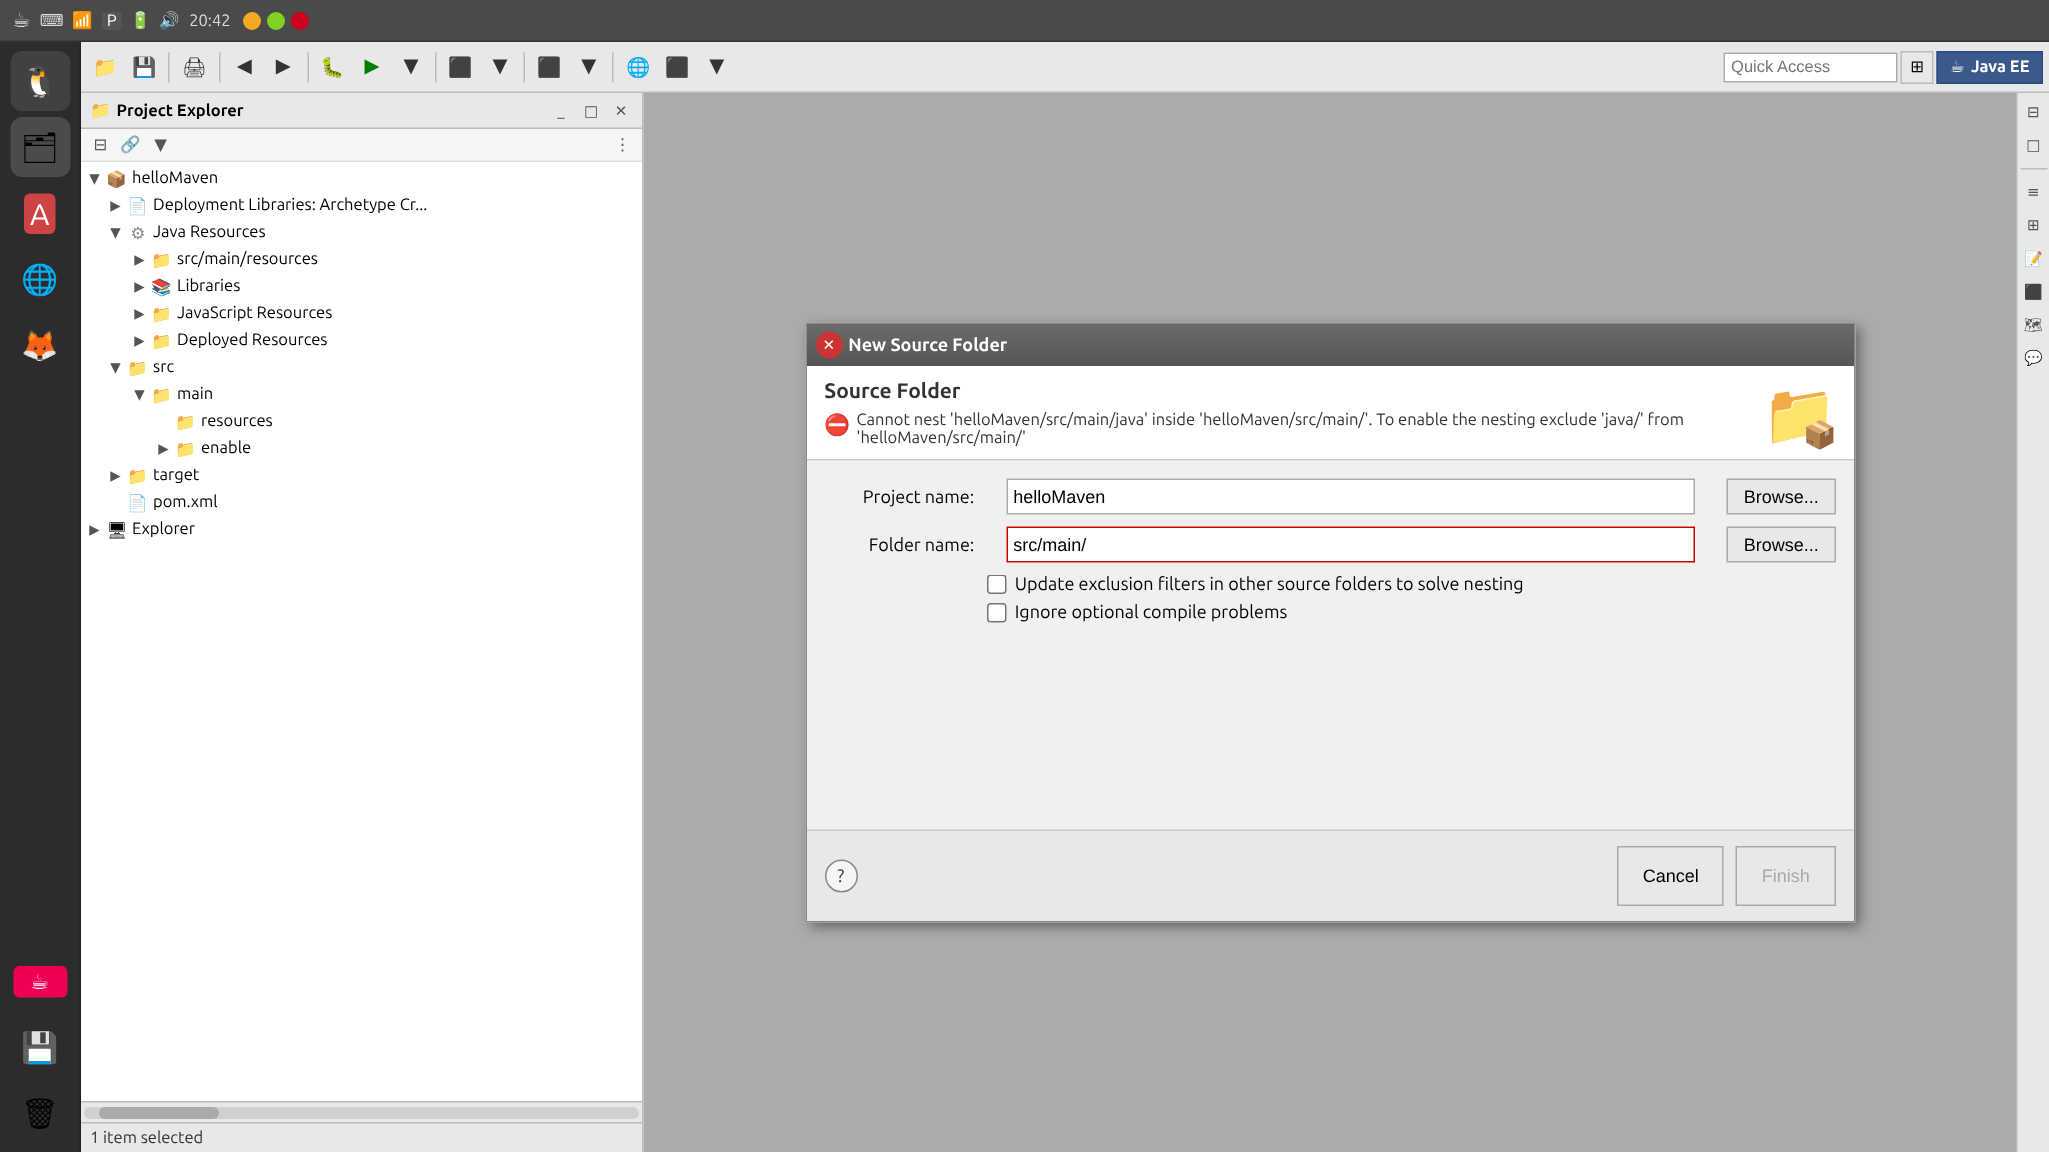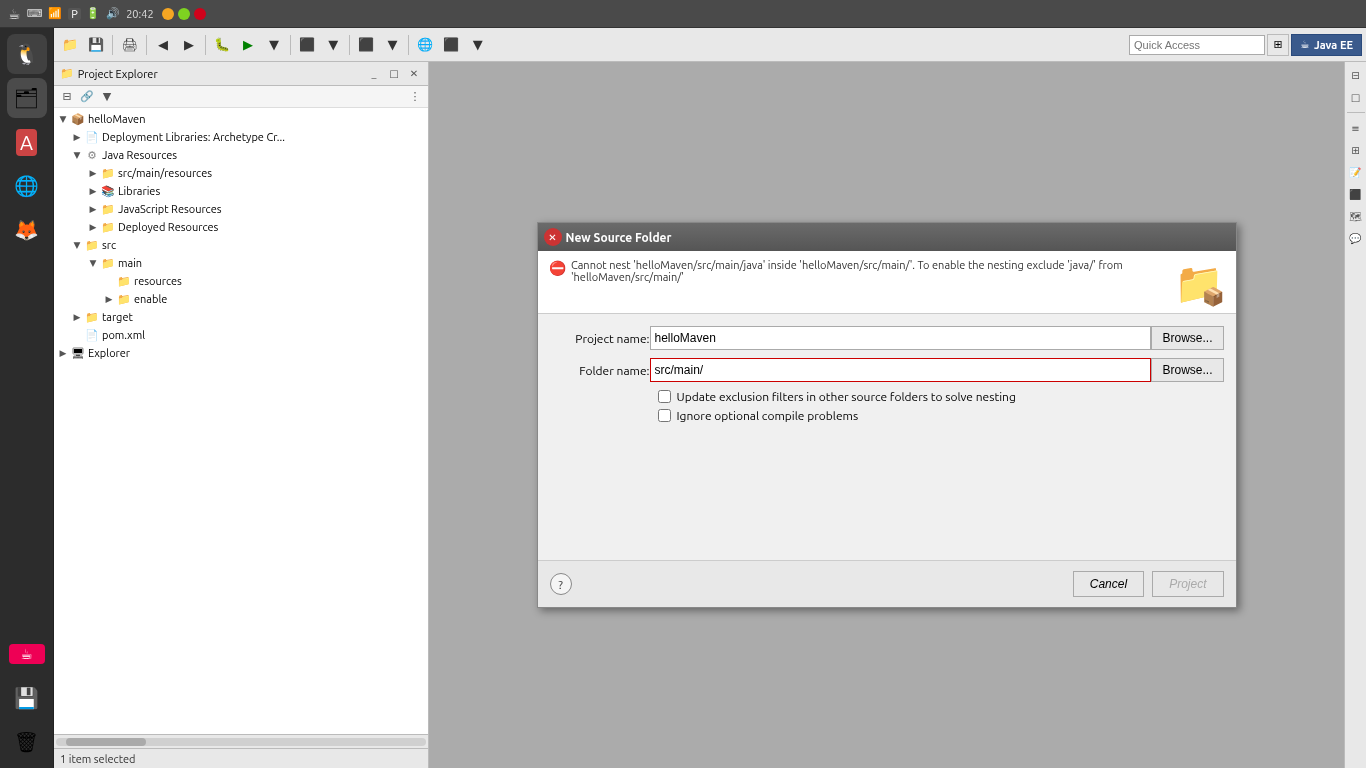--- a/index.html
+++ b/index.html
@@ -103,21 +103,21 @@
       padding: 0 3px;
       color: #333;
     }
     .tb-sep {
       width: 1px;
       height: 20px;
       background: #bbb;
       margin: 0 2px;
     }
     #quick-access-input {
-      width: 136px;
+      width: 116px;
       height: 20px;
       border: 1px solid #aaa;
       padding: 0 4px;
       font-size: 11px;
       background: white;
       color: #666;
     }
 
     
     #work-area {
@@ -138,21 +138,21 @@
       height: 24px;
       display: flex;
       align-items: center;
       padding: 0 6px;
       border-bottom: 1px solid #bbb;
       gap: 4px;
       font-size: 11px;
     }
     .panel-title {
       font-size: 11px;
-      font-weight: normal;
+      font-weight: bold;
       flex: 1;
     }
     .panel-btn {
       width: 16px;
       height: 16px;
       cursor: pointer;
       display: flex;
       align-items: center;
       justify-content: center;
       font-size: 10px;
@@ -341,21 +341,21 @@
       justify-content: center;
       font-size: 36px;
     }
     .dialog-body {
       padding: 12px;
     }
     .form-row {
       display: flex;
       align-items: center;
       margin-bottom: 8px;
-      gap: 0;
+      gap: 21px;
     }
     .form-label {
       width: 100px;
       text-align: right;
       font-size: 12px;
       flex-shrink: 0;
     }
     .form-input {
       flex: 1;
       height: 24px;
@@ -402,27 +402,26 @@
       cursor: pointer;
       font-size: 12px;
       background: #f5f5f5;
       color: #333;
     }
     .dialog-action-btns {
       display: flex;
       gap: 8px;
     }
     .action-btn {
-      height: 26px;
+      height: 40px;
       padding: 0 16px;
       background: #e8e8e8;
       border: 1px solid #aaa;
       cursor: pointer;
       font-size: 12px;
-      font-style: italic;
     }
     .action-btn.disabled {
       color: #aaa;
       cursor: default;
     }
 
     
     #hscrollbar {
       height: 14px;
       background: #e8e8e8;
@@ -683,20 +682,21 @@
 
             <div id="dialog-titlebar">
               <div class="dialog-close-btn">✕</div>
               <span>New Source Folder</span>
             </div>
 
             <div id="dialog-content">
 
               <div class="dialog-section-header">
                 <div style="flex:1">
+                  <div class="dialog-section-title">Source Folder</div>
                   <div class="error-msg">
                     <span class="error-icon">⛔</span>
                     <span>Cannot nest 'helloMaven/src/main/java' inside 'helloMaven/src/main/'. To enable the nesting exclude 'java/' from 'helloMaven/src/main/'</span>
                   </div>
                 </div>
                 <div class="folder-icon-big">
                   <span style="font-size:40px; position:relative;">
                     📁
                     <span style="position:absolute; bottom:0; right:0; font-size:18px;">📦</span>
                   </span>
@@ -730,21 +730,21 @@
                 <div style="height: 120px;"></div>
 
               </div>
 
               <div class="dialog-footer">
                 <div class="help-btn">
                   <span>?</span>
                 </div>
                 <div class="dialog-action-btns">
                   <button class="action-btn">Cancel</button>
-                  <button class="action-btn disabled">Project</button>
+                  <button class="action-btn disabled">Finish</button>
                 </div>
               </div>
 
             </div>
           </div>
         </div>
 
       </div>
 
       <div id="right-sidebar">

